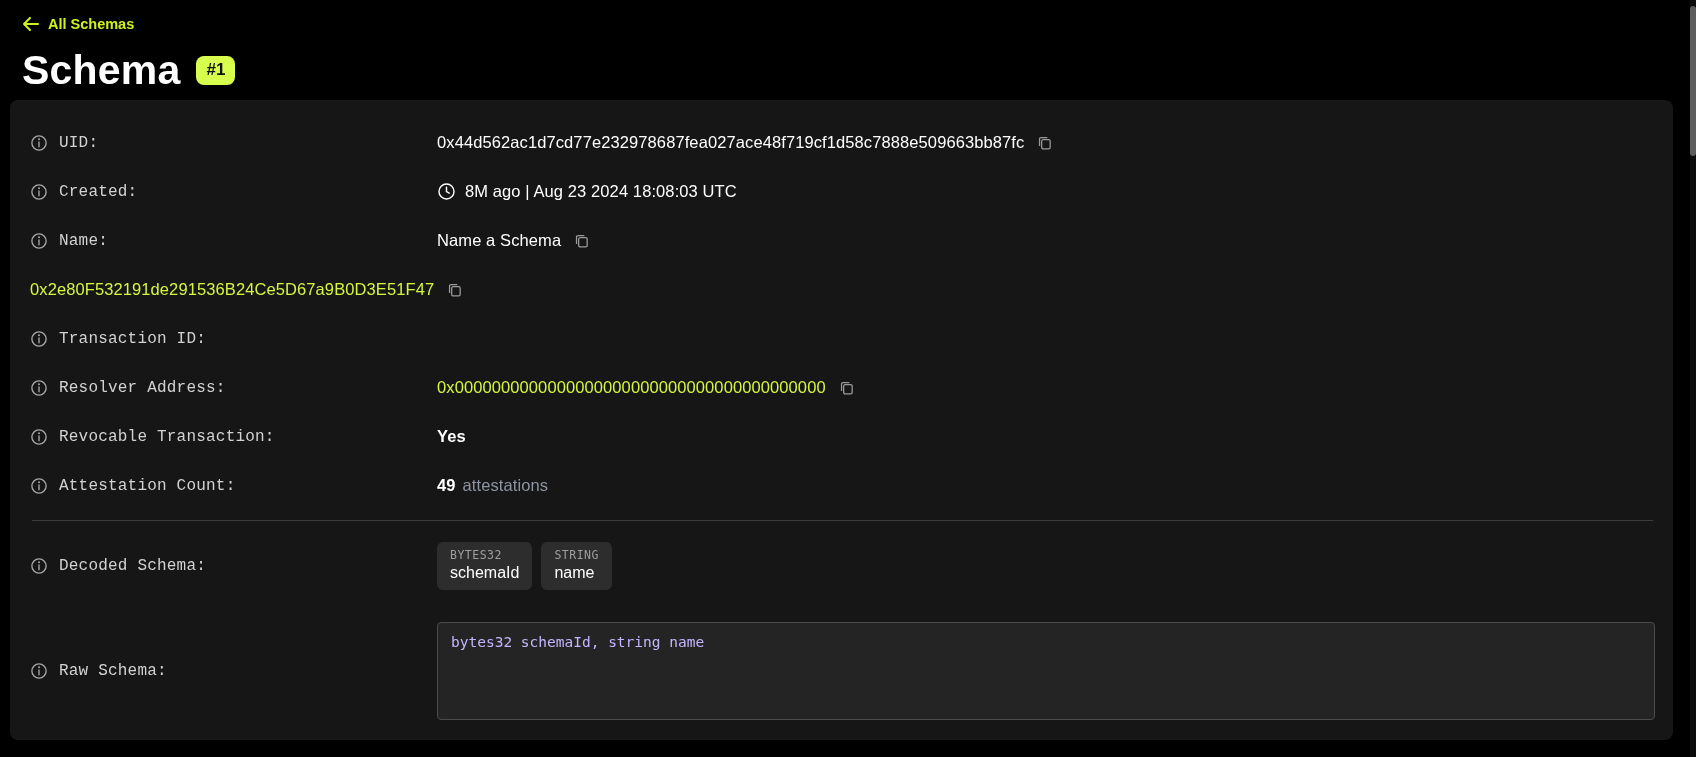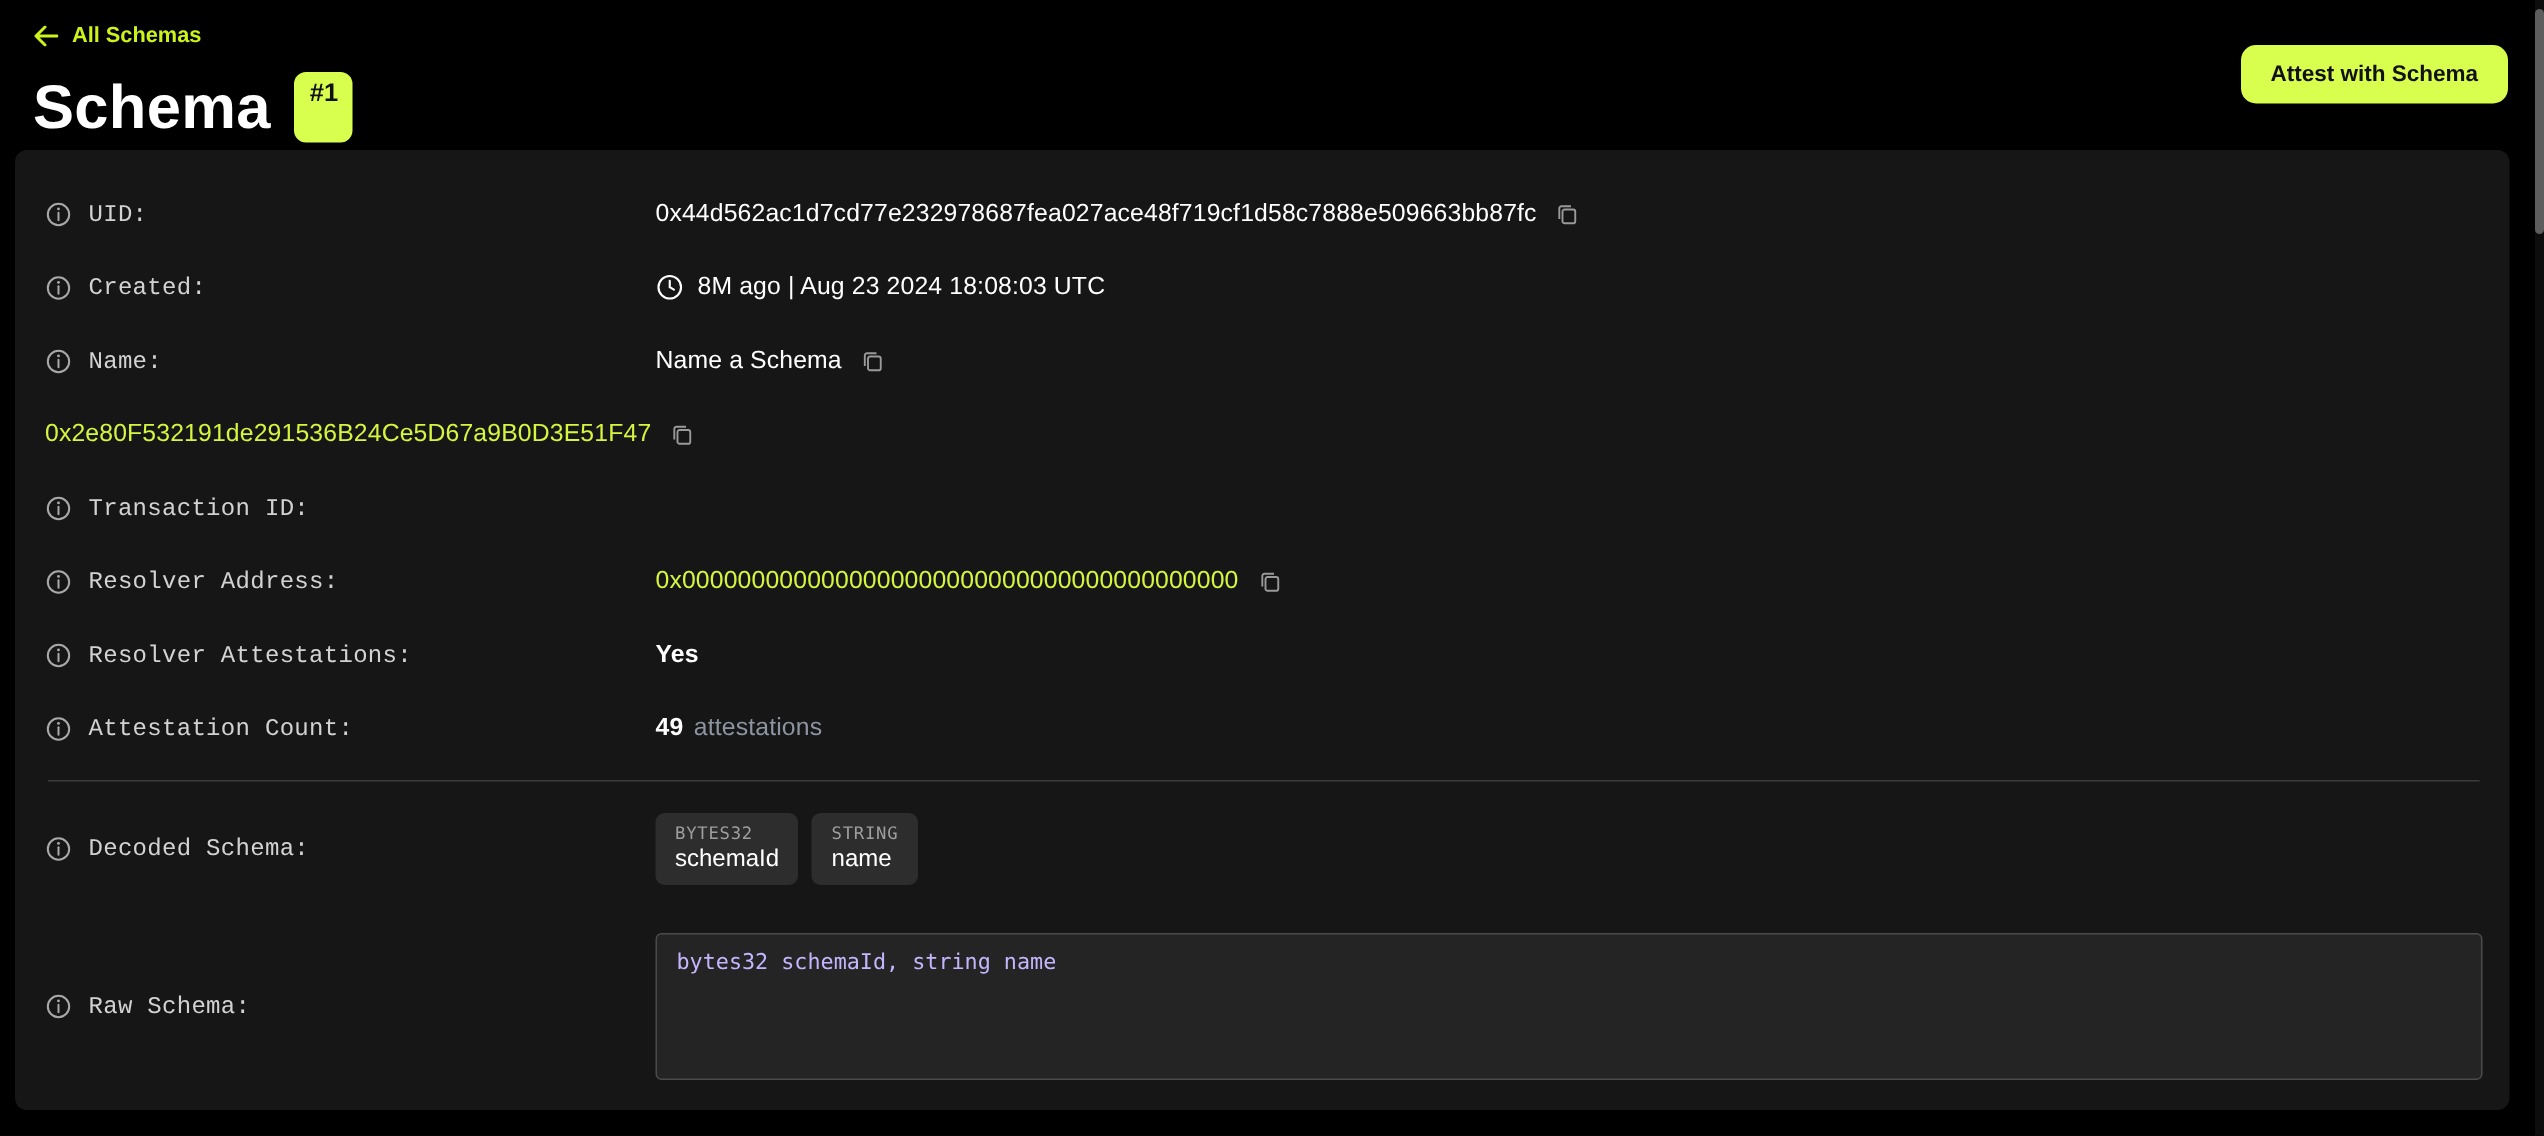--- a/index.html
+++ b/index.html
@@ -10,21 +10,21 @@
     color: #fff; position: relative; overflow: hidden;
   }
 
   
   .header { padding: 16px 24px 0 22px; position: relative; }
   .back-link {
     display: inline-flex; align-items: center; gap: 9px;
     color: #cdf31b; font-size: 14.5px; font-weight: 700; cursor: pointer;
     text-decoration: none;
   }
-  .title-row { display: flex; gap: 16px; margin-top: 12px; margin-left: -10px; padding-left: 0; }
+  .title-row { display: flex; align-items: center; gap: 16px; margin-top: 12px; margin-left: -10px; padding-left: 0; }
   .page-title { font-size: 41px; font-weight: 600; letter-spacing: 0.2px; color: #fff; padding-left: 0; }
   .schema-badge {
     background: #d9ff4e; color: #111; font-weight: 700; font-size: 17px;
     padding: 5px 10px; border-radius: 8px; line-height: 1.1;
   }
   .attest-btn {
     position: absolute; right: 24px; top: 30px;
     background: #d9ff4e; color: #111; border: none; cursor: pointer;
     font-family: "Liberation Sans", sans-serif;
     font-size: 15px; font-weight: 700; padding: 11px 20px; border-radius: 10px;
@@ -91,21 +91,20 @@
       </svg>
     </span>
     <span>All Schemas</span>
   </a>
 
   <div class="title-row" style="margin-left:0;">
     <h1 class="page-title">Schema</h1>
     <span class="schema-badge">#1</span>
   </div>
 
-  <button class="attest-btn">Attest with Schema</button>
 </div>
 
 <div class="card">
 
   <div class="row">
     <div class="lbl">
       <span class="info-ic">
         <svg width="18" height="18" viewBox="0 0 24 24" fill="none">
             <circle cx="12" cy="12" r="9.5" stroke="#a8a8a8" stroke-width="1.8"></circle>
             <line x1="12" y1="10.5" x2="12" y2="17" stroke="#a8a8a8" stroke-width="1.8" stroke-linecap="round"></line>
@@ -218,21 +217,21 @@
 
   <div class="row">
     <div class="lbl">
       <span class="info-ic">
         <svg width="18" height="18" viewBox="0 0 24 24" fill="none">
             <circle cx="12" cy="12" r="9.5" stroke="#a8a8a8" stroke-width="1.8"></circle>
             <line x1="12" y1="10.5" x2="12" y2="17" stroke="#a8a8a8" stroke-width="1.8" stroke-linecap="round"></line>
             <circle cx="12" cy="7" r="1.3" fill="#a8a8a8"></circle>
           </svg>
       </span>
-      <span>Resolver Attestations:</span>
+      <span>Revocable Transaction:</span>
     </div>
     <div class="val bold">Yes</div>
   </div>
 
   <div class="row">
     <div class="lbl">
       <span class="info-ic">
         <svg width="18" height="18" viewBox="0 0 24 24" fill="none">
             <circle cx="12" cy="12" r="9.5" stroke="#a8a8a8" stroke-width="1.8"></circle>
             <line x1="12" y1="10.5" x2="12" y2="17" stroke="#a8a8a8" stroke-width="1.8" stroke-linecap="round"></line>

